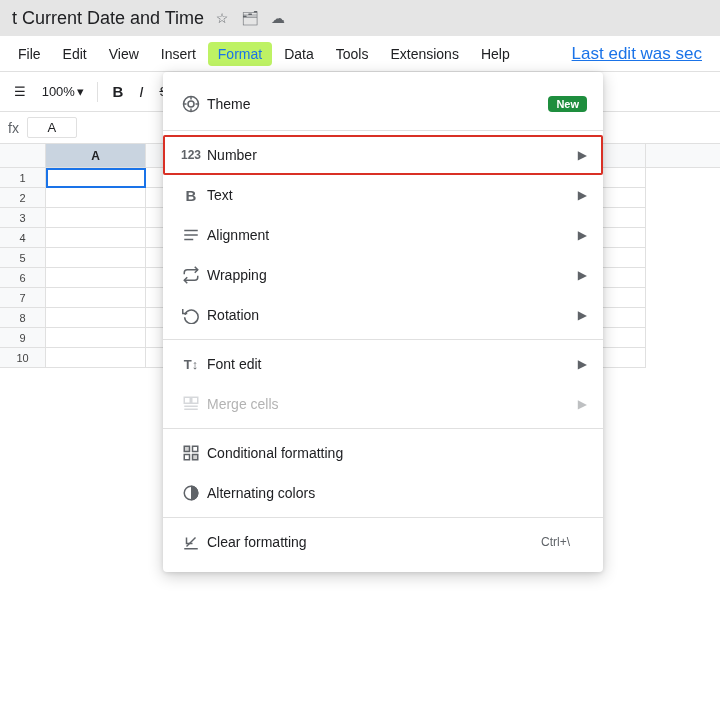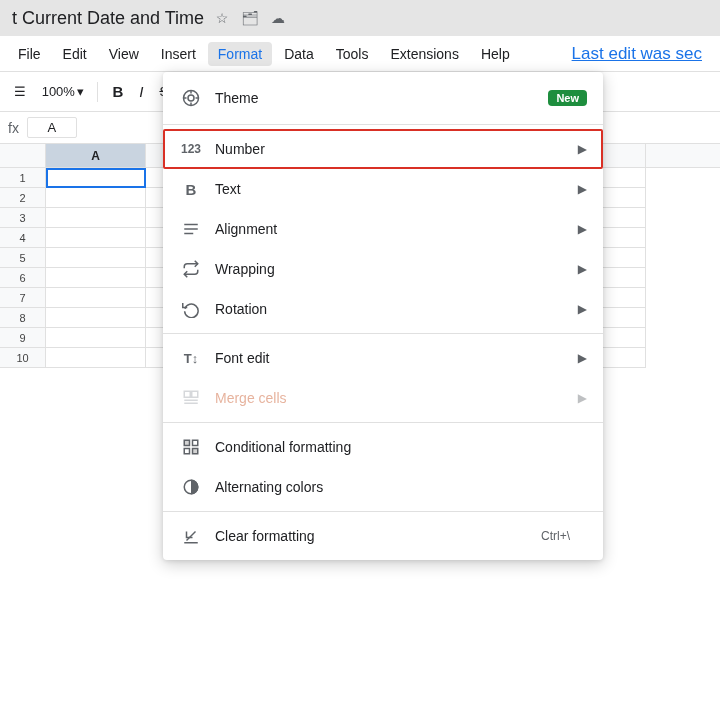--- a/index.html
+++ b/index.html
@@ -51,21 +51,21 @@
     }
     .menu-item {
       padding: 4px 10px;
       font-size: 14px;
       color: #202124;
       cursor: pointer;
       border-radius: 4px;
       white-space: nowrap;
     }
     .menu-item.active {
-      background: #e5e5e5;
+      background: #bef264;
       color: #1a73e8;
     }
     .menu-item.last-edit {
       margin-left: auto;
       color: #1a73e8;
       text-decoration: underline;
       font-size: 17px;
     }
 
     
@@ -194,21 +194,21 @@
     
     .dropdown-menu {
       position: absolute;
       top: 72px;
       left: 163px;
       width: 440px;
       background: #fff;
       border-radius: 4px;
       box-shadow: 0 4px 16px rgba(0,0,0,0.2), 0 1px 4px rgba(0,0,0,0.1);
       z-index: 100;
-      padding: 0 0;
+      padding: 6px 0;
     }
 
     .menu-section {
       padding: 4px 0;
     }
     .menu-section + .menu-section {
       border-top: 1px solid #e0e0e0;
     }
 
     .dropdown-item {
@@ -229,30 +229,30 @@
       opacity: 0.4;
       cursor: default;
       pointer-events: none;
     }
 
     .item-icon {
       width: 24px;
       min-width: 24px;
       height: 24px;
       display: flex; align-items: center; justify-content: center;
-      margin-right: 12px;
+      margin-right: 4px;
       color: #5f6368;
       font-size: 14px;
     }
     .item-label {
       flex: 1;
       font-size: 14px;
       color: #202124;
     }
-    .item-label.disabled-text { color: #c2410c; }
+    .item-label.disabled-text { color: #404040; }
     .item-arrow {
       font-size: 12px;
       color: #5f6368;
     }
     .item-shortcut {
       font-size: 12px;
       color: #5f6368;
       margin-right: 17px;
     }
 

